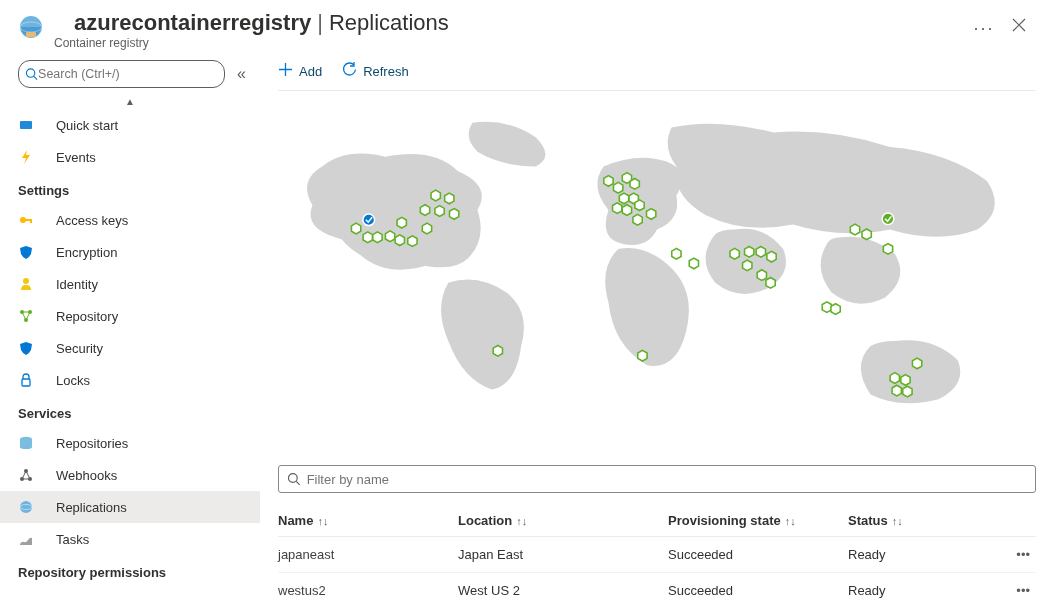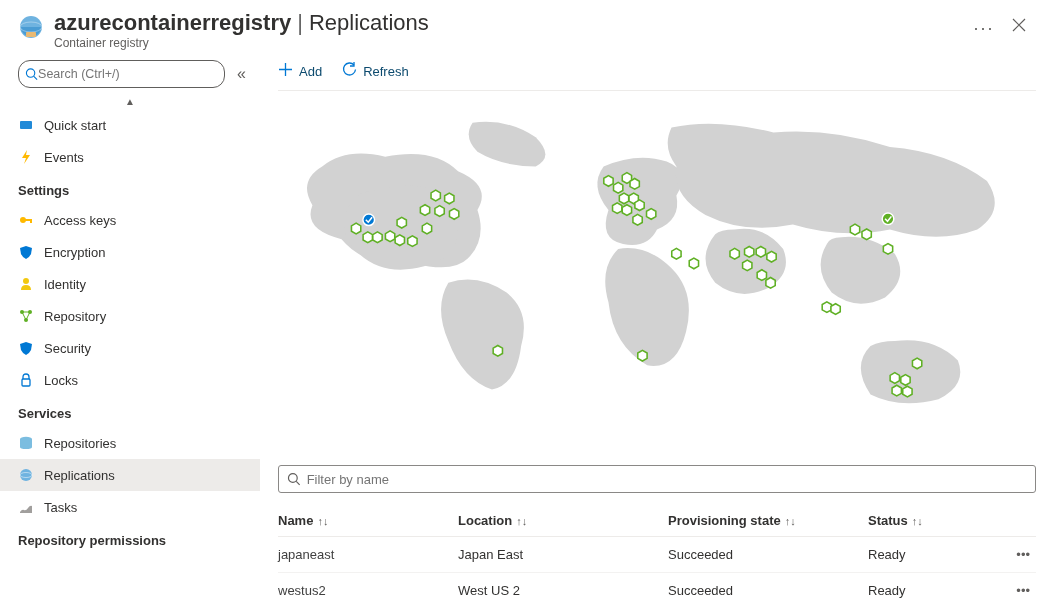--- a/index.html
+++ b/index.html
@@ -1,39 +1,39 @@
 <!DOCTYPE html>
 <html><head>
 <meta charset="utf-8">
 <style>
 * { box-sizing: border-box; margin: 0; padding: 0; font-family: "Segoe UI", Arial, sans-serif; }
 body { width: 1056px; height: 605px; background: #ffffff; overflow: hidden; color: #323130; }
 .page { display: flex; flex-direction: column; height: 100%; }
 .header { display: flex; align-items: flex-start; padding: 10px 20px 4px 18px; }
 .header-icon { margin-right: 10px; margin-top: 4px; }
 .header-titleblock { flex: 1; }
-.header-title { font-size: 22px; font-weight: 400; color: #323130; display: flex; align-items: flex-start; }
+.header-title { font-size: 22px; font-weight: 400; color: #323130; display: flex; align-items: flex-start; margin-left: 20px; }
 .header-title .name { font-weight: 600; }
 .header-title .sep { font-weight: 300; margin: 0 6px; color: #666; }
 .header-subtitle { font-size: 12px; color: #605e5c; margin-top: 0px; }
 .header-more { color: #605e5c; font-size: 18px; padding: 8px; cursor: pointer; letter-spacing: 1px; }
 .header-close { color: #605e5c; font-size: 18px; padding: 6px 10px; cursor: pointer; margin-left: auto; }
 .body { display: flex; flex: 1; min-height: 0; }
 
 .sidebar { width: 260px; border-right: none; display: flex; flex-direction: column; position: relative; }
 .sidebar-searchrow { display: flex; align-items: center; padding: 6px 10px 6px 18px; gap: 8px; }
 .sidebar-search { flex: 1; height: 28px; border: 1px solid #605e5c; border-radius: 12px; display: flex; align-items: center; padding: 0 6px; }
 .sidebar-search input { border: none; outline: none; font-size: 12.5px; width: 100%; background: transparent; }
 .sidebar-collapse { color: #605e5c; font-size: 16px; padding: 4px; cursor: pointer; }
 .sidebar-scroll { flex: 1; overflow-y: auto; position: relative; }
 .sidebar-scroll::-webkit-scrollbar { width: 12px; }
 .sidebar-scroll::-webkit-scrollbar-thumb { background: #c8c6c4; }
 .sidebar-scroll::-webkit-scrollbar-track { background: #f3f2f1; }
 .nav-section { font-size: 13px; font-weight: 600; color: #323130; padding: 10px 18px 6px; }
-.nav-item { display: flex; align-items: center; padding: 8px 18px; font-size: 13px; color: #323130; cursor: pointer; gap: 10px; }
+.nav-item { display: flex; align-items: center; padding: 8px 18px; font-size: 13px; color: #323130; cursor: pointer; gap: 22px; }
 .nav-item.selected { background: #edebe9; }
 .nav-item .nav-icon { width: 16px; height: 16px; display: inline-flex; align-items: center; justify-content: center; }
 .scroll-up { text-align: center; font-size: 10px; color: #605e5c; padding: 2px 0; }
 
 .main { flex: 1; display: flex; flex-direction: column; padding: 0 20px 0 18px; min-width: 0; }
 .toolbar { display: flex; align-items: center; padding: 8px 0 10px; gap: 20px; border-bottom: 1px solid #edebe9; }
 .toolbar-btn { display: flex; align-items: center; gap: 6px; font-size: 13px; color: #0c4a6e; cursor: pointer; }
 .toolbar-btn .tb-icon { color: #0078d4; }
 
 .map-area { flex: 0 0 auto; padding: 22px 0 12px; position: relative; }
@@ -46,21 +46,21 @@
 
 .filter-row { padding: 6px 0; }
 .filter-input { height: 28px; border: 1px solid #8a8886; border-radius: 3px; display: flex; align-items: center; padding: 0 8px; gap: 6px; width: 100%; }
 .filter-input input { border: none; outline: none; font-size: 13px; width: 100%; background: transparent; }
 
 .table { margin-top: 6px; }
 .thead { display: flex; border-bottom: 1px solid #edebe9; padding: 8px 0; font-size: 13px; font-weight: 600; color: #323130; }
 .th, .td { display: flex; align-items: center; gap: 4px; }
 .col-name { width: 180px; }
 .col-loc { width: 210px; }
-.col-prov { width: 200px; }
+.col-prov { width: 180px; }
 .col-status { width: 120px; }
 .col-actions { flex: 1; text-align: right; justify-content: flex-end; padding-right: 6px; color: #605e5c; cursor: pointer; }
 .sort-icon { font-size: 11px; color: #605e5c; }
 .trow { display: flex; padding: 10px 0; font-size: 13px; border-bottom: 1px solid #f3f2f1; }
 .trow .col-name a { color: #404040; text-decoration: none; cursor: pointer; }
 </style>
 </head>
 <body>
 
 <div class="page">
@@ -181,20 +181,31 @@
         <div class="nav-section">Services</div>
         <div class="nav-item">
           <span class="nav-icon">
               <svg width="16" height="16">
                 <ellipse cx="8" cy="4" rx="6" ry="2.2" fill="#7bbde0"></ellipse>
                 <path d="M2 4 L2 12 Q2 14 8 14 Q14 14 14 12 L14 4" fill="#7bbde0"></path>
               </svg>
             </span>
           <span>Repositories</span>
         </div>
+        <div class="nav-item">
+          <span class="nav-icon">
+              <svg width="16" height="16">
+                <circle cx="8" cy="4" r="2" fill="#605e5c"></circle>
+                <circle cx="4" cy="12" r="2" fill="#605e5c"></circle>
+                <circle cx="12" cy="12" r="2" fill="#605e5c"></circle>
+                <path d="M8 4 L4 12 M8 4 L12 12 M4 12 L12 12" stroke="#605e5c" stroke-width="1" fill="none"></path>
+              </svg>
+            </span>
+          <span>Webhooks</span>
+        </div>
         <div class="nav-item selected">
           <span class="nav-icon">
               <svg width="16" height="16">
                 <circle cx="8" cy="8" r="6" fill="#6fb3e0"></circle>
                 <ellipse cx="8" cy="8" rx="6" ry="2.5" fill="none" stroke="#fff" stroke-width="0.7" opacity="0.7"></ellipse>
               </svg>
             </span>
           <span>Replications</span>
         </div>
         <div class="nav-item">

